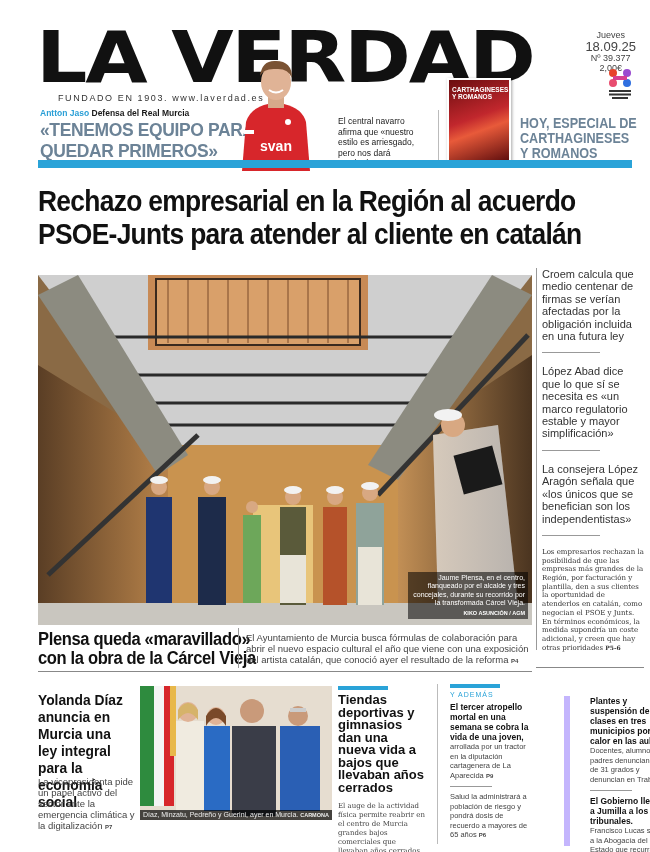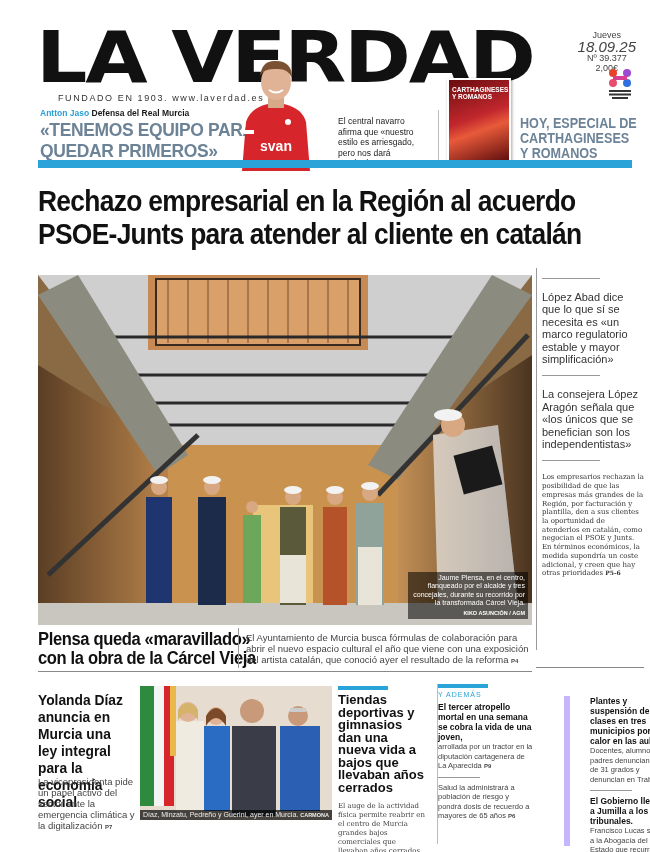--- a/index.html
+++ b/index.html
@@ -4,21 +4,21 @@
 <style>
   * { box-sizing: border-box; margin: 0; padding: 0; }
   html, body { width: 650px; height: 852px; background: #ffffff; overflow: hidden; }
   body { position: relative; font-family: "Liberation Sans", sans-serif; color: #1a1a1a; }
   .abs { position: absolute; }
 
   
   .masthead-logo { left: 36px; top: 22px; font-family: "DejaVu Sans", sans-serif; font-weight: bold; font-size: 72px; letter-spacing: -2px; line-height: 70px; color: #111; transform: scaleX(1.12); transform-origin: left top; }
   .founded { left: 38px; top: 93px; font-size: 9px; letter-spacing: 1.6px; color: #333; margin-left: 20px; }
   .dateblock { right: 14px; top: 30px; text-align: center; font-size: 9px; color: #444; line-height: 10px; }
-  .dateblock .date { font-size: 15px; line-height: 13px; font-style: italic; }
+  .dateblock .date { font-size: 13px; line-height: 13px; }
   .eco-logo { right: 18px; top: 68px; width: 24px; height: 34px; }
 
   .promo-kicker { left: 40px; top: 108px; font-size: 8.5px; font-weight: bold; text-align: right; }
   .promo-kicker .name { color: #2a9fd6; }
   .promo-quote { left: 40px; top: 119px; font-family: "Liberation Sans", sans-serif; font-weight: bold; font-size: 19px; line-height: 21px; color: #6c8397; letter-spacing: -0.4px; transform: scaleX(0.92); transform-origin: left top; }
   .player { left: 238px; top: 56px; width: 76px; height: 115px; }
   .promo-text { left: 338px; top: 116px; width: 92px; font-size: 8.5px; line-height: 10.5px; color: #222; }
   .promo-divider { left: 438px; top: 110px; width: 1px; height: 52px; background: #bbb; }
   .mag-cover { left: 447px; top: 78px; width: 64px; height: 86px; background: linear-gradient(160deg, #6b0d0f 0%, #c1272d 45%, #e85a3a 60%, #5a0b0c 100%); box-shadow: 1px 1px 3px rgba(0,0,0,.35); border: 2px solid #fff; }
   .mag-title { position: absolute; left: 3px; top: 6px; font-size: 6.5px; font-weight: bold; color: #fff; line-height: 7px; }
@@ -53,21 +53,21 @@
   .yd-text { left: 38px; top: 776px; width: 100px; font-size: 9.5px; line-height: 11px; color: #444; }
   .yd-photo { left: 140px; top: 686px; width: 192px; height: 134px; overflow: hidden; background: #d9cfc0; }
   .yd-caption { position: absolute; left: 0; bottom: 0; right: 0; background: rgba(0,0,0,.7); color: #eee; font-size: 7px; line-height: 9px; padding: 0 3px; }
   .yd-caption .credit { font-weight: bold; font-size: 5.5px; }
 
   .col-accent { height: 4px; background: #2aa3d8; width: 50px; }
   .td-col { left: 338px; top: 686px; width: 90px; }
   .td-headline { font-weight: bold; font-size: 13px; line-height: 12.5px; margin-top: 4px; color: #111; }
   .td-text { font-family: "DejaVu Serif", serif; font-size: 7px; line-height: 9px; color: #444; margin-top: 8px; }
 
-  .ya-col { left: 437px; top: 684px; width: 96px; border-left: 1px solid #bbb; padding-left: 0; height: 160px; }
+  .ya-col { left: 437px; top: 684px; width: 96px; border-left: 1px solid #bbb; padding-left: 12px; height: 160px; }
   .ya-label { font-size: 7px; color: #2aa3d8; letter-spacing: 1px; margin-top: 3px; }
   .ya-item-head { font-weight: bold; font-size: 8.5px; line-height: 10px; color: #111; }
   .ya-item-body { font-size: 7.5px; line-height: 9.5px; color: #444; }
   .ya-rule { width: 42px; height: 1px; background: #999; margin: 5px 0; }
 
   .pl-col { left: 564px; top: 696px; width: 108px; border-left: 6px solid #c4b5fd; padding-left: 20px; height: 150px; }
 </style>
 </head>
 <body>
 
@@ -209,20 +209,21 @@
       <rect x="420" y="175" width="40" height="40" fill="#1a1a1a" transform="rotate(-15 440 195)"></rect>
     </g>
   </svg>
   <div class="abs photo-caption">
     <span>Jaume Plensa, en el centro, flanqueado por el alcalde y tres concejales, durante su recorrido por la transformada Cárcel Vieja.</span>
     <span class="photo-credit">KIKO ASUNCIÓN / AGM</span>
   </div>
 </div>
 
 <div class="abs side-col">
+  <div class="side-item">Croem calcula que medio centenar de firmas se verían afectadas por la obligación incluida en una futura ley</div>
   <div class="side-rule"></div>
   <div class="side-item">López Abad dice que lo que sí se necesita es «un marco regulatorio estable y mayor simplificación»</div>
   <div class="side-rule"></div>
   <div class="side-item">La consejera López Aragón señala que «los únicos que se benefician son los independentistas»</div>
   <div class="side-rule"></div>
   <div class="side-body">
     <span>Los empresarios rechazan la posibilidad de que las empresas más grandes de la Región, por facturación y plantilla, den a sus clientes la oportunidad de atenderlos en catalán, como negocian el PSOE y Junts. En términos económicos, la medida supondría un coste adicional, y creen que hay otras prioridades</span>
     <span class="pageref">P5-6</span>
   </div>
 </div>

